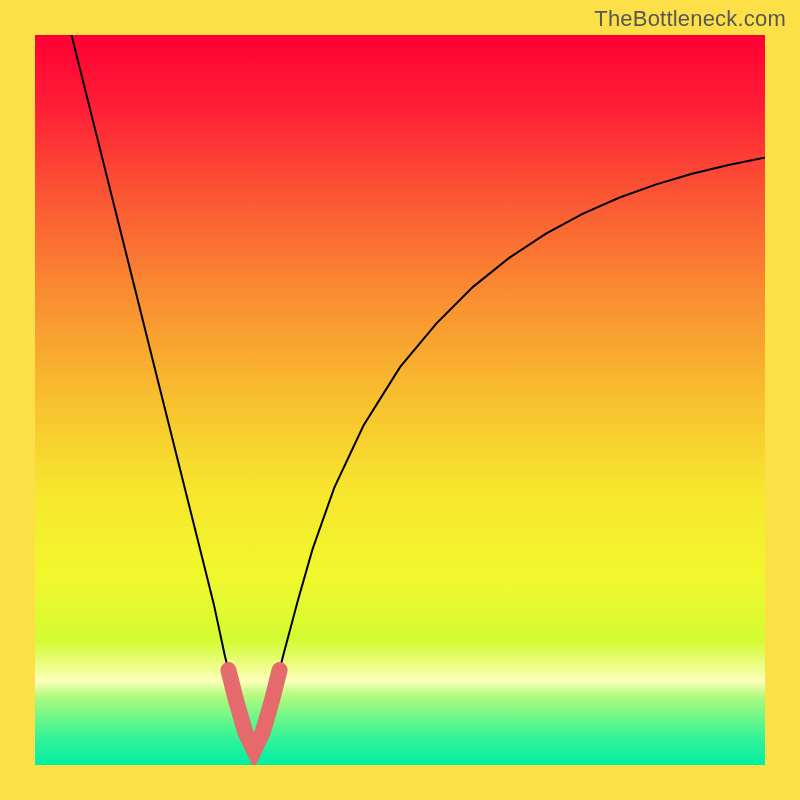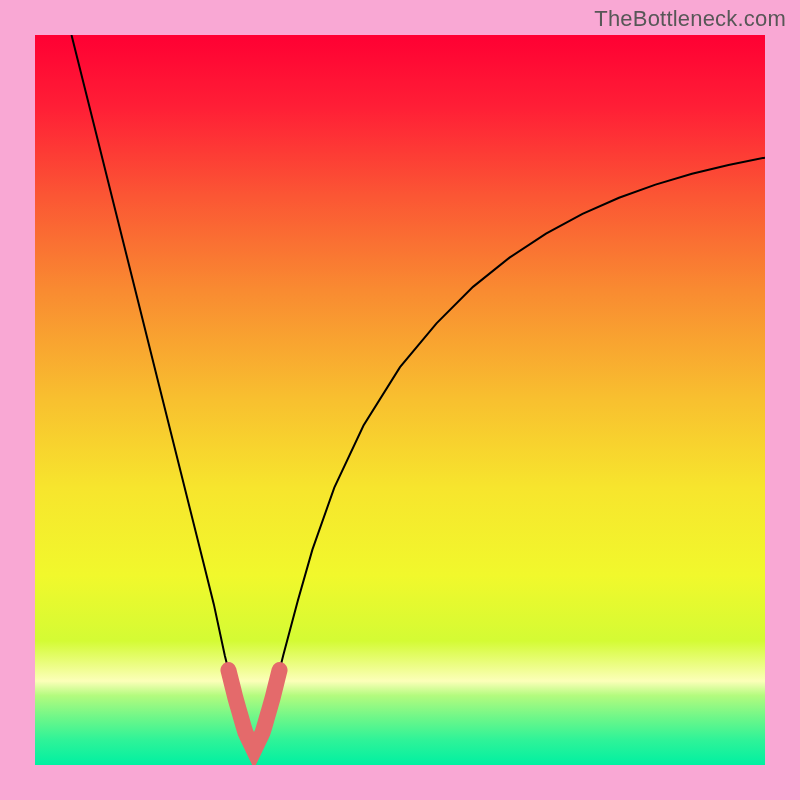--- a/index.html
+++ b/index.html
@@ -1,20 +1,20 @@
 <!DOCTYPE html>
 <html><head>
 <meta charset="utf-8">
 <style>
   * { margin: 0; padding: 0; box-sizing: border-box; }
   html, body { width: 800px; height: 800px; overflow: hidden; background: #000; }
   .container {
     width: 800px;
     height: 800px;
-    background: #f9a8d4;
+    background: #fde047;
     position: relative;
   }
   .watermark {
     position: absolute;
     top: 6px;
     right: 14px;
     font-family: Arial, Helvetica, sans-serif;
     font-size: 22px;
     font-weight: 500;
     color: #575757;

